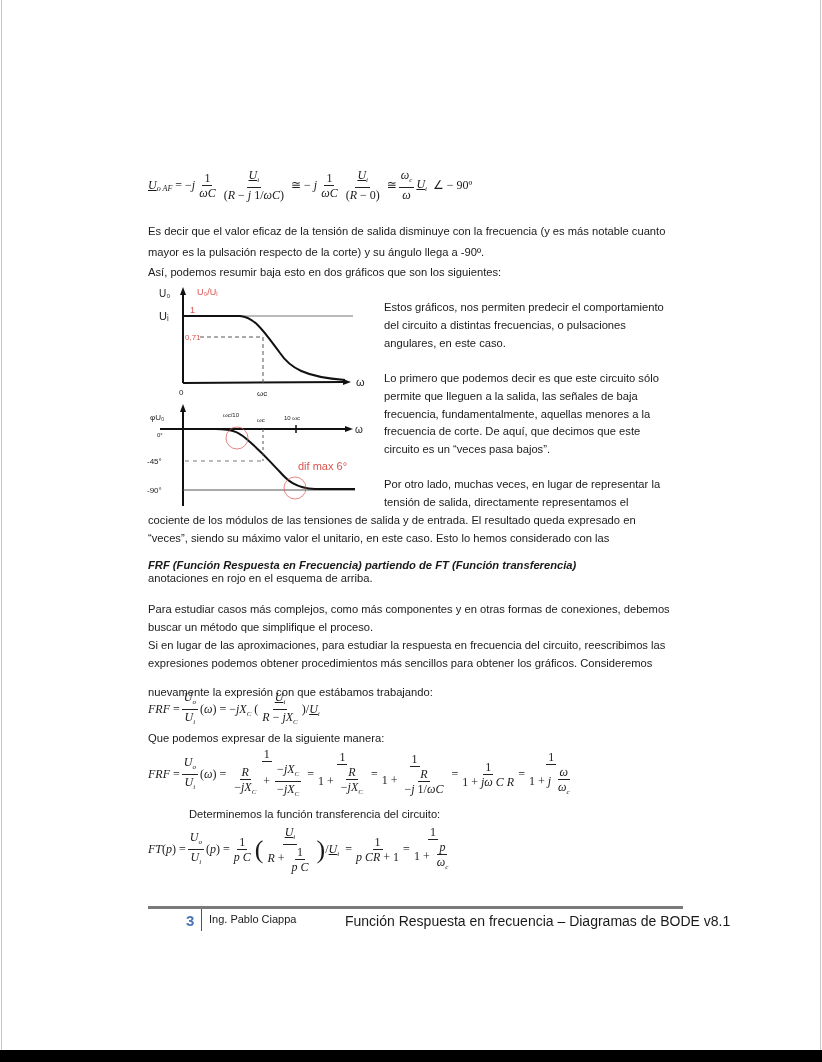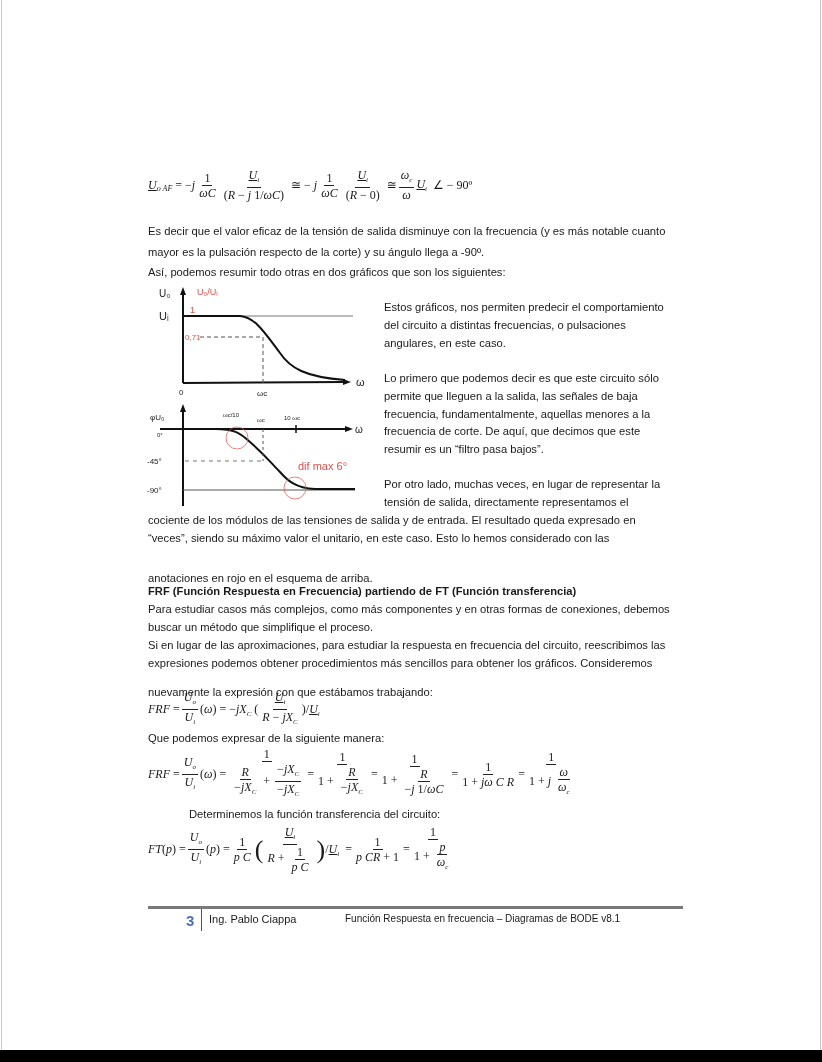--- a/index.html
+++ b/index.html
@@ -15,21 +15,21 @@
   .frac { display: inline-flex; flex-direction: column; align-items: center; vertical-align: middle; margin: 0 2px; }
   .frac > .num { border-bottom: 1px solid #222; padding: 0 2px; text-align: center; line-height: 14px; }
   .frac > .den { padding: 0 2px; text-align: center; line-height: 14px; }
   .u { text-decoration: underline; }
   .i { font-style: italic; }
   .bold { font-weight: bold; }
   .footer-rule { position: absolute; left: 148px; top: 906px; width: 535px; height: 3px; background: #7a7a7a; }
   .footer-num { position: absolute; left: 186px; top: 912px; font-size: 15px; font-weight: bold; color: #4a72b8; }
   .footer-sep { position: absolute; left: 201px; top: 909px; width: 1px; height: 22px; background: #555; }
   .footer-author { position: absolute; left: 209px; top: 913px; font-size: 11px; }
-  .footer-title { position: absolute; left: 345px; top: 913px; font-size: 10px; }
+  .footer-title { position: absolute; left: 345px; top: 913px; font-size: 14px; }
   svg text { font-family: "Liberation Sans", sans-serif; }
 </style>
 </head>
 <body>
 
 <div class="page-border-left"></div>
 <div class="page-border-right"></div>
 
 <div class="eq" style="left:148px; top:168px;">
   <span class="i u">U</span>
@@ -57,21 +57,21 @@
       <span class="num i">ω<sub style="font-size:7px">c</sub></span>
       <span class="den i">ω</span>
     </span>
   <span class="i u">U<sub style="font-size:7px">i</sub></span>
   <span>&nbsp;&nbsp;</span>
     <span>∠ − 90º</span>
 </div>
 
 <div class="txt" style="left:148px; top:222px;">Es decir que el valor eficaz de la tensión de salida disminuye con la frecuencia (y es más notable cuanto</div>
 <div class="txt" style="left:148px; top:227px;margin-top:16px;">mayor es la pulsación respecto de la corte) y su ángulo llega a -90º.</div>
-<div class="txt" style="left:148px; top:263px;">Así, podemos resumir todo otras en dos gráficos que son los siguientes:</div>
+<div class="txt" style="left:148px; top:263px;">Así, podemos resumir baja esto en dos gráficos que son los siguientes:</div>
 
 <svg style="position:absolute; left:145px; top:283px;" width="230" height="120" viewBox="0 0 230 120">
   <line x1="38" y1="100" x2="38" y2="8" stroke="#111" stroke-width="2"></line>
   <polygon points="35,12 38,4 41,12" fill="#111"></polygon>
   <line x1="38" y1="100" x2="200" y2="99" stroke="#111" stroke-width="2"></line>
   <polygon points="198,96 206,99 198,102" fill="#111"></polygon>
   <line x1="38" y1="33" x2="208" y2="33" stroke="#777" stroke-width="1"></line>
   <path d="M38,33 L95,33 C110,34 120,50 135,70 C145,85 160,94 200,97" stroke="#111" stroke-width="2" fill="none"></path>
   <line x1="55" y1="54" x2="118" y2="54" stroke="#555" stroke-width="1" stroke-dasharray="4,3"></line>
   <line x1="118" y1="54" x2="118" y2="100" stroke="#555" stroke-width="1" stroke-dasharray="4,3"></line>
@@ -108,29 +108,29 @@
   <text x="153" y="70" font-size="11" fill="#d9534f">dif max 6°</text>
 </svg>
 
 <div class="txt" style="left:384px; top:298px;">Estos gráficos, nos permiten predecir el comportamiento</div>
 <div class="txt" style="left:384px; top:316px;">del circuito a distintas frecuencias, o pulsaciones</div>
 <div class="txt" style="left:384px; top:334px;">angulares, en este caso.</div>
 <div class="txt" style="left:384px; top:369px;">Lo primero que podemos decir es que este circuito sólo</div>
 <div class="txt" style="left:384px; top:387px;">permite que lleguen a la salida, las señales de baja</div>
 <div class="txt" style="left:384px; top:405px;">frecuencia, fundamentalmente, aquellas menores a la</div>
 <div class="txt" style="left:384px; top:422px;text-align:right;">frecuencia de corte. De aquí, que decimos que este</div>
-<div class="txt" style="left:384px; top:440px;">resumir es un “filtro pasa bajos”.</div>
+<div class="txt" style="left:384px; top:440px;">circuito es un “veces pasa bajos”.</div>
 <div class="txt" style="left:384px; top:475px;">Por otro lado, muchas veces, en lugar de representar la</div>
 <div class="txt" style="left:384px; top:493px;">tensión de salida, directamente representamos el</div>
 
 <div class="txt" style="left:148px; top:511px;">cociente de los módulos de las tensiones de salida y de entrada. El resultado queda expresado en</div>
 <div class="txt" style="left:148px; top:529px;">“veces”, siendo su máximo valor el unitario, en este caso. Esto lo hemos considerado con las</div>
 <div class="txt" style="left:148px; top:569px;">anotaciones en rojo en el esquema de arriba.</div>
 
-<div class="txt bold" style="left:148px; top:582px;">FRF (Función Respuesta en Frecuencia) partiendo de FT (Función transferencia)</div>
+<div class="txt bold" style="left:148px; top:556px;font-style:italic;">FRF (Función Respuesta en Frecuencia) partiendo de FT (Función transferencia)</div>
 <div class="txt" style="left:148px; top:600px;">Para estudiar casos más complejos, como más componentes y en otras formas de conexiones, debemos</div>
 <div class="txt" style="left:148px; top:618px;text-align:center;">buscar un método que simplifique el proceso.</div>
 <div class="txt" style="left:148px; top:636px;">Si en lugar de las aproximaciones, para estudiar la respuesta en frecuencia del circuito, reescribimos las</div>
 <div class="txt" style="left:148px; top:654px;">expresiones podemos obtener procedimientos más sencillos para obtener los gráficos. Consideremos</div>
 <div class="txt" style="left:148px; top:683px;">nuevamente la expresión con que estábamos trabajando:</div>
 
 <div class="eq" style="left:148px; top:690px;">
   <span class="i">FRF</span>
     <span>&nbsp;=</span>
   <span class="frac">

